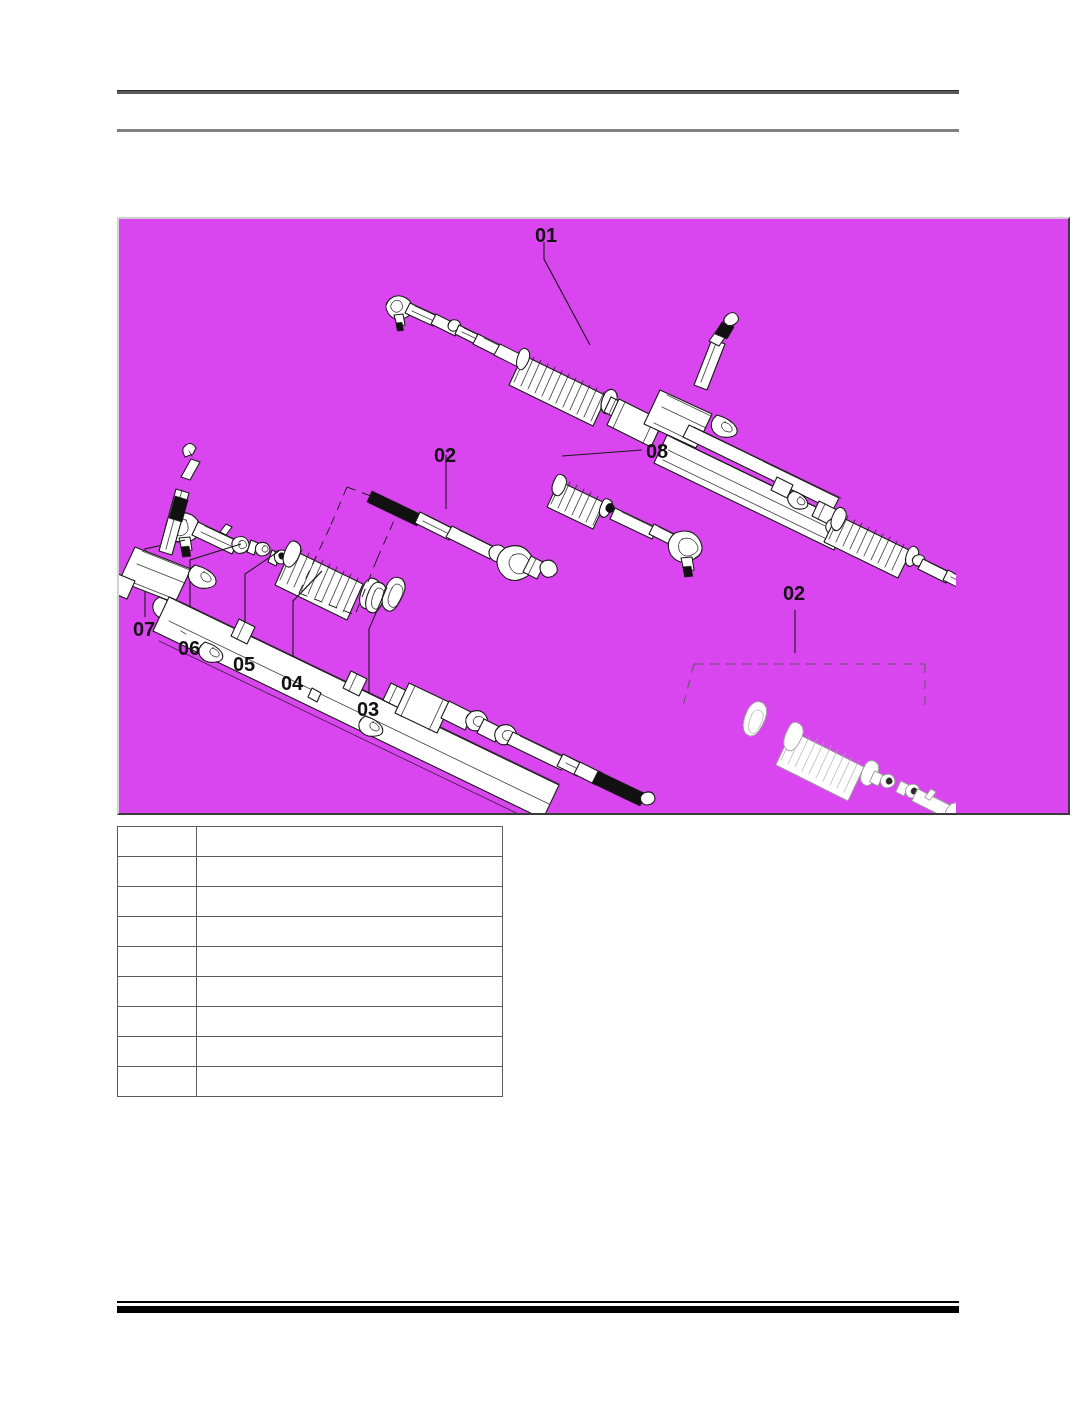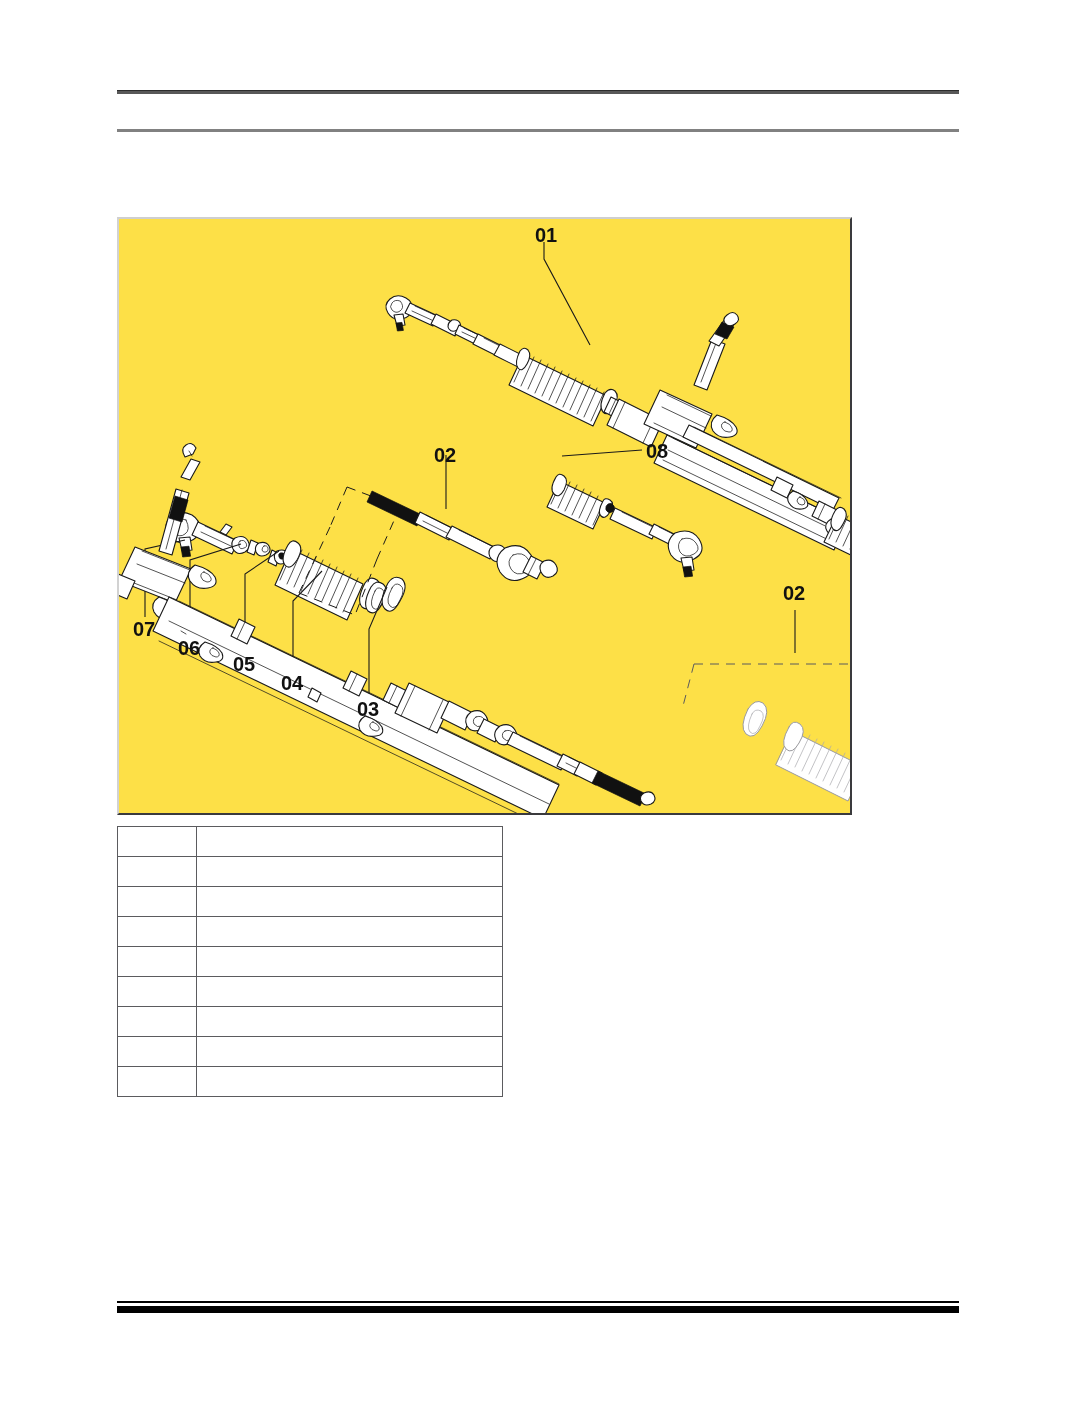--- a/index.html
+++ b/index.html
@@ -53,26 +53,26 @@
     width: 842px;
     height: 7px;
     background: #000;
   }
 
   
   #figure-frame {
     position: absolute;
     left: 117px;
     top: 217px;
-    width: 735px;
+    width: 953px;
     height: 598px;
     border: 2px solid #3a3a3d;
     border-top-color: #cfcfcf;
     border-left-color: #d2d2d2;
-    background: #fde047;
+    background: #d946ef;
     box-sizing: border-box;
     overflow: hidden;
   }
   #figure-frame svg {
     position: absolute;
     left: 0;
     top: 0;
     display: block;
   }
 

